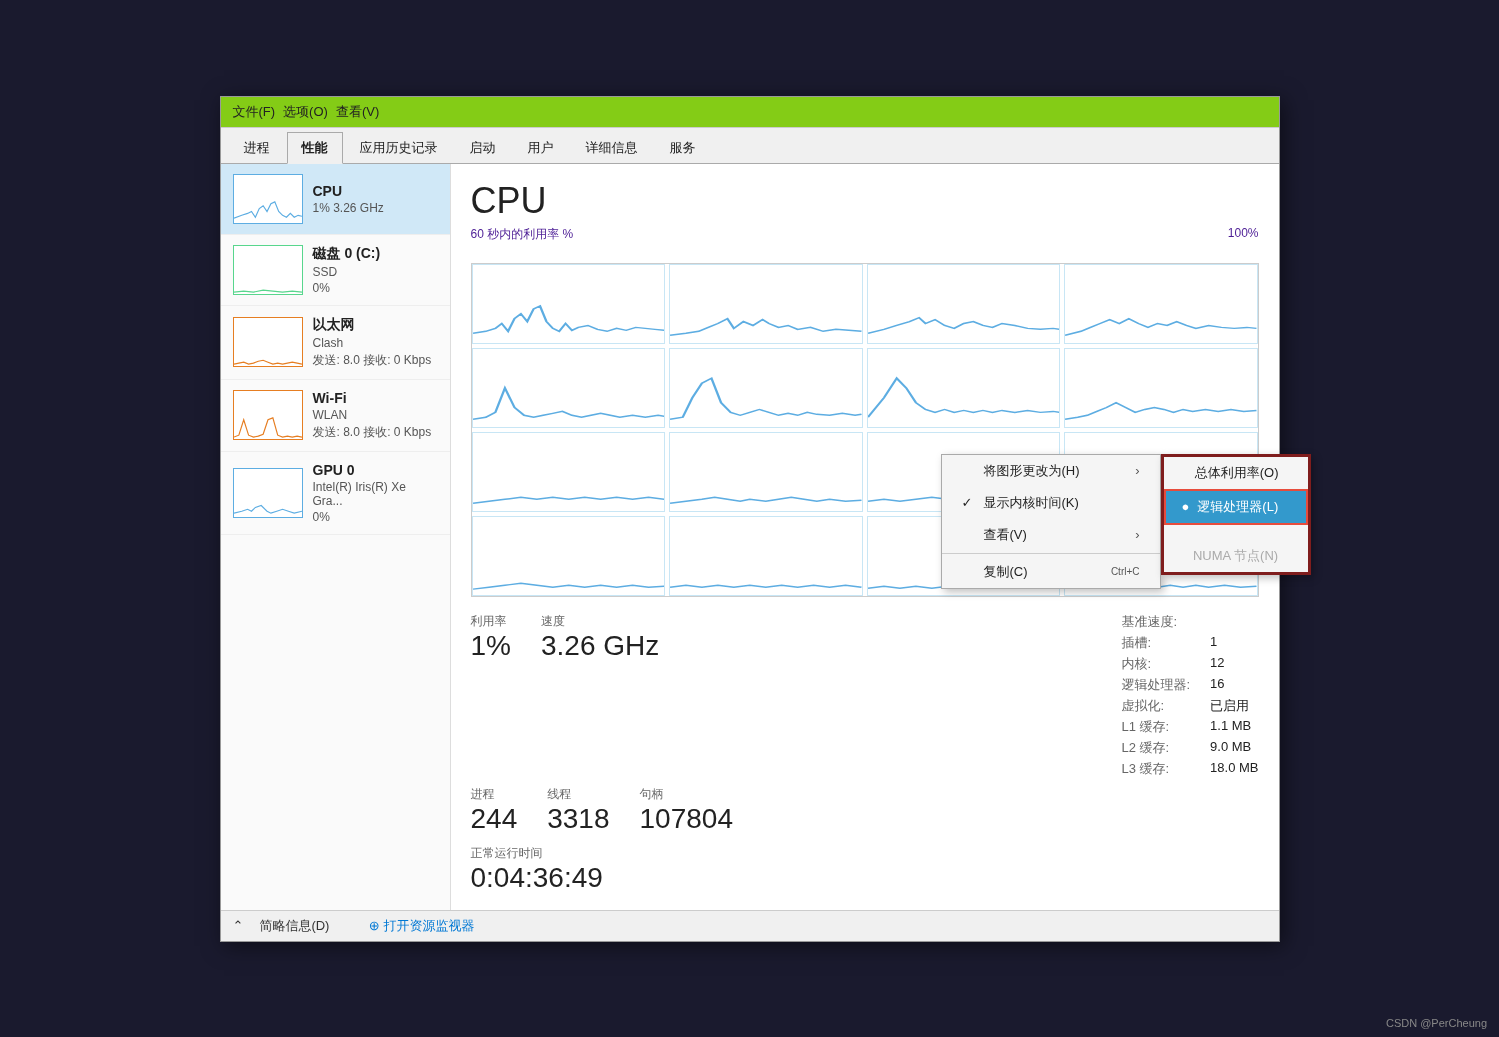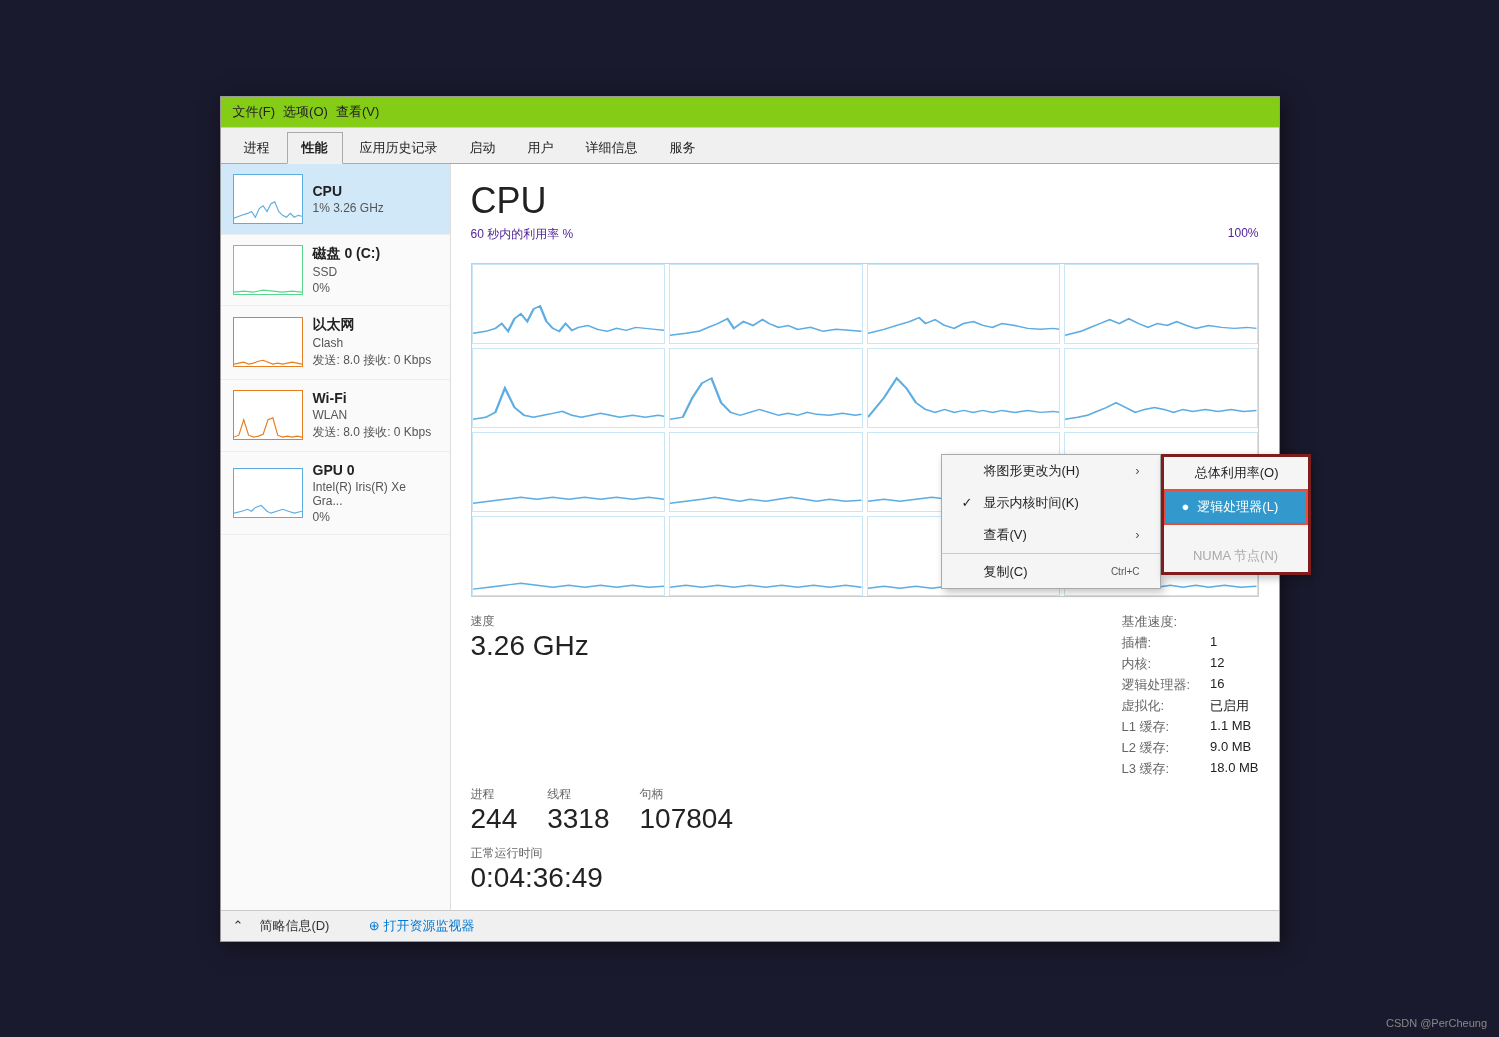--- a/index.html
+++ b/index.html
@@ -448,20 +448,24 @@
           </svg>
         </div>
         <div class="cpu-graph-cell">
           <svg viewBox="0 0 120 80" preserveAspectRatio="none" style="width:100%;height:100%;">
             <polyline points="0,73 10,71 16,68 22,62 26,60 30,65 36,70 42,72 50,70 58,72 66,70 74,72 82,70 90,72 100,70 110,72 120,71" fill="none" stroke="#5dade2" stroke-width="1.5"></polyline>
           </svg>
         </div>
       </div>
 
       <div class="stats-top-row">
+        <div class="stat-block">
+          <div class="stat-label">利用率</div>
+          <div class="stat-value">1%</div>
+        </div>
         <div class="stat-block">
           <div class="stat-label">速度</div>
           <div class="stat-value">3.26 GHz</div>
         </div>
         <div style="flex:1;"></div>
         <div class="right-stats">
           <span class="lbl">基准速度:</span>
           <span class="val"></span>
           <span class="lbl">插槽:</span>
           <span class="val">1</span>

